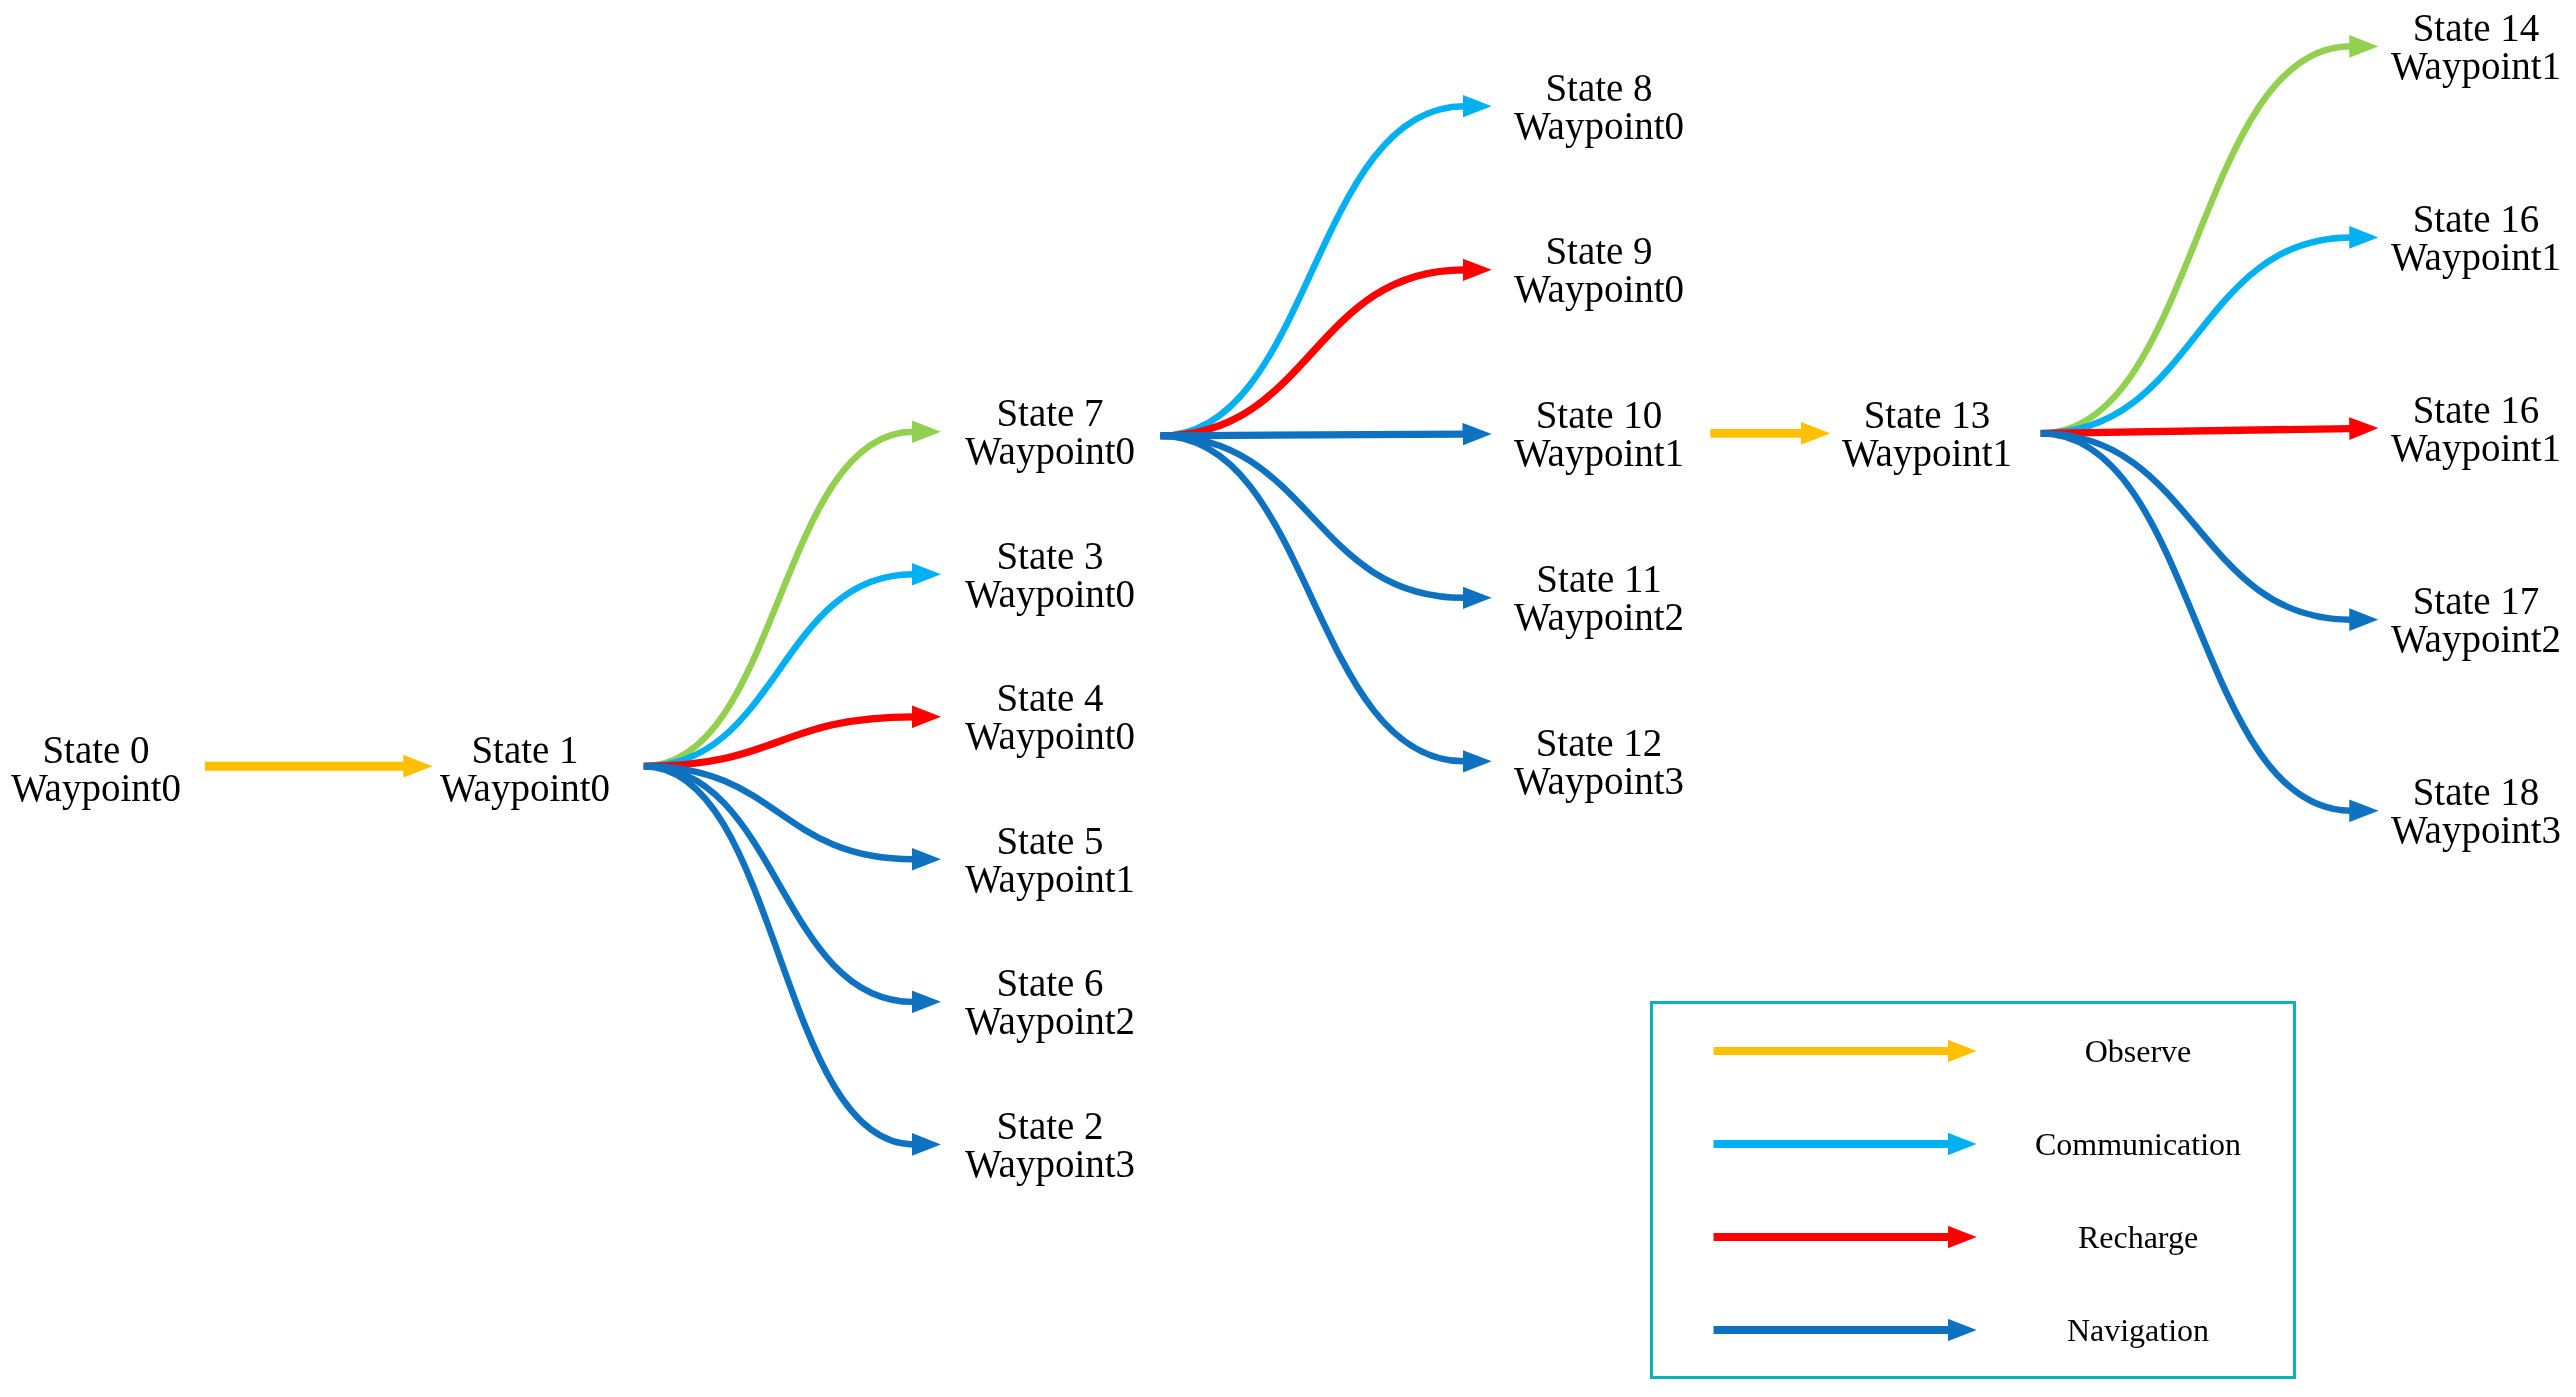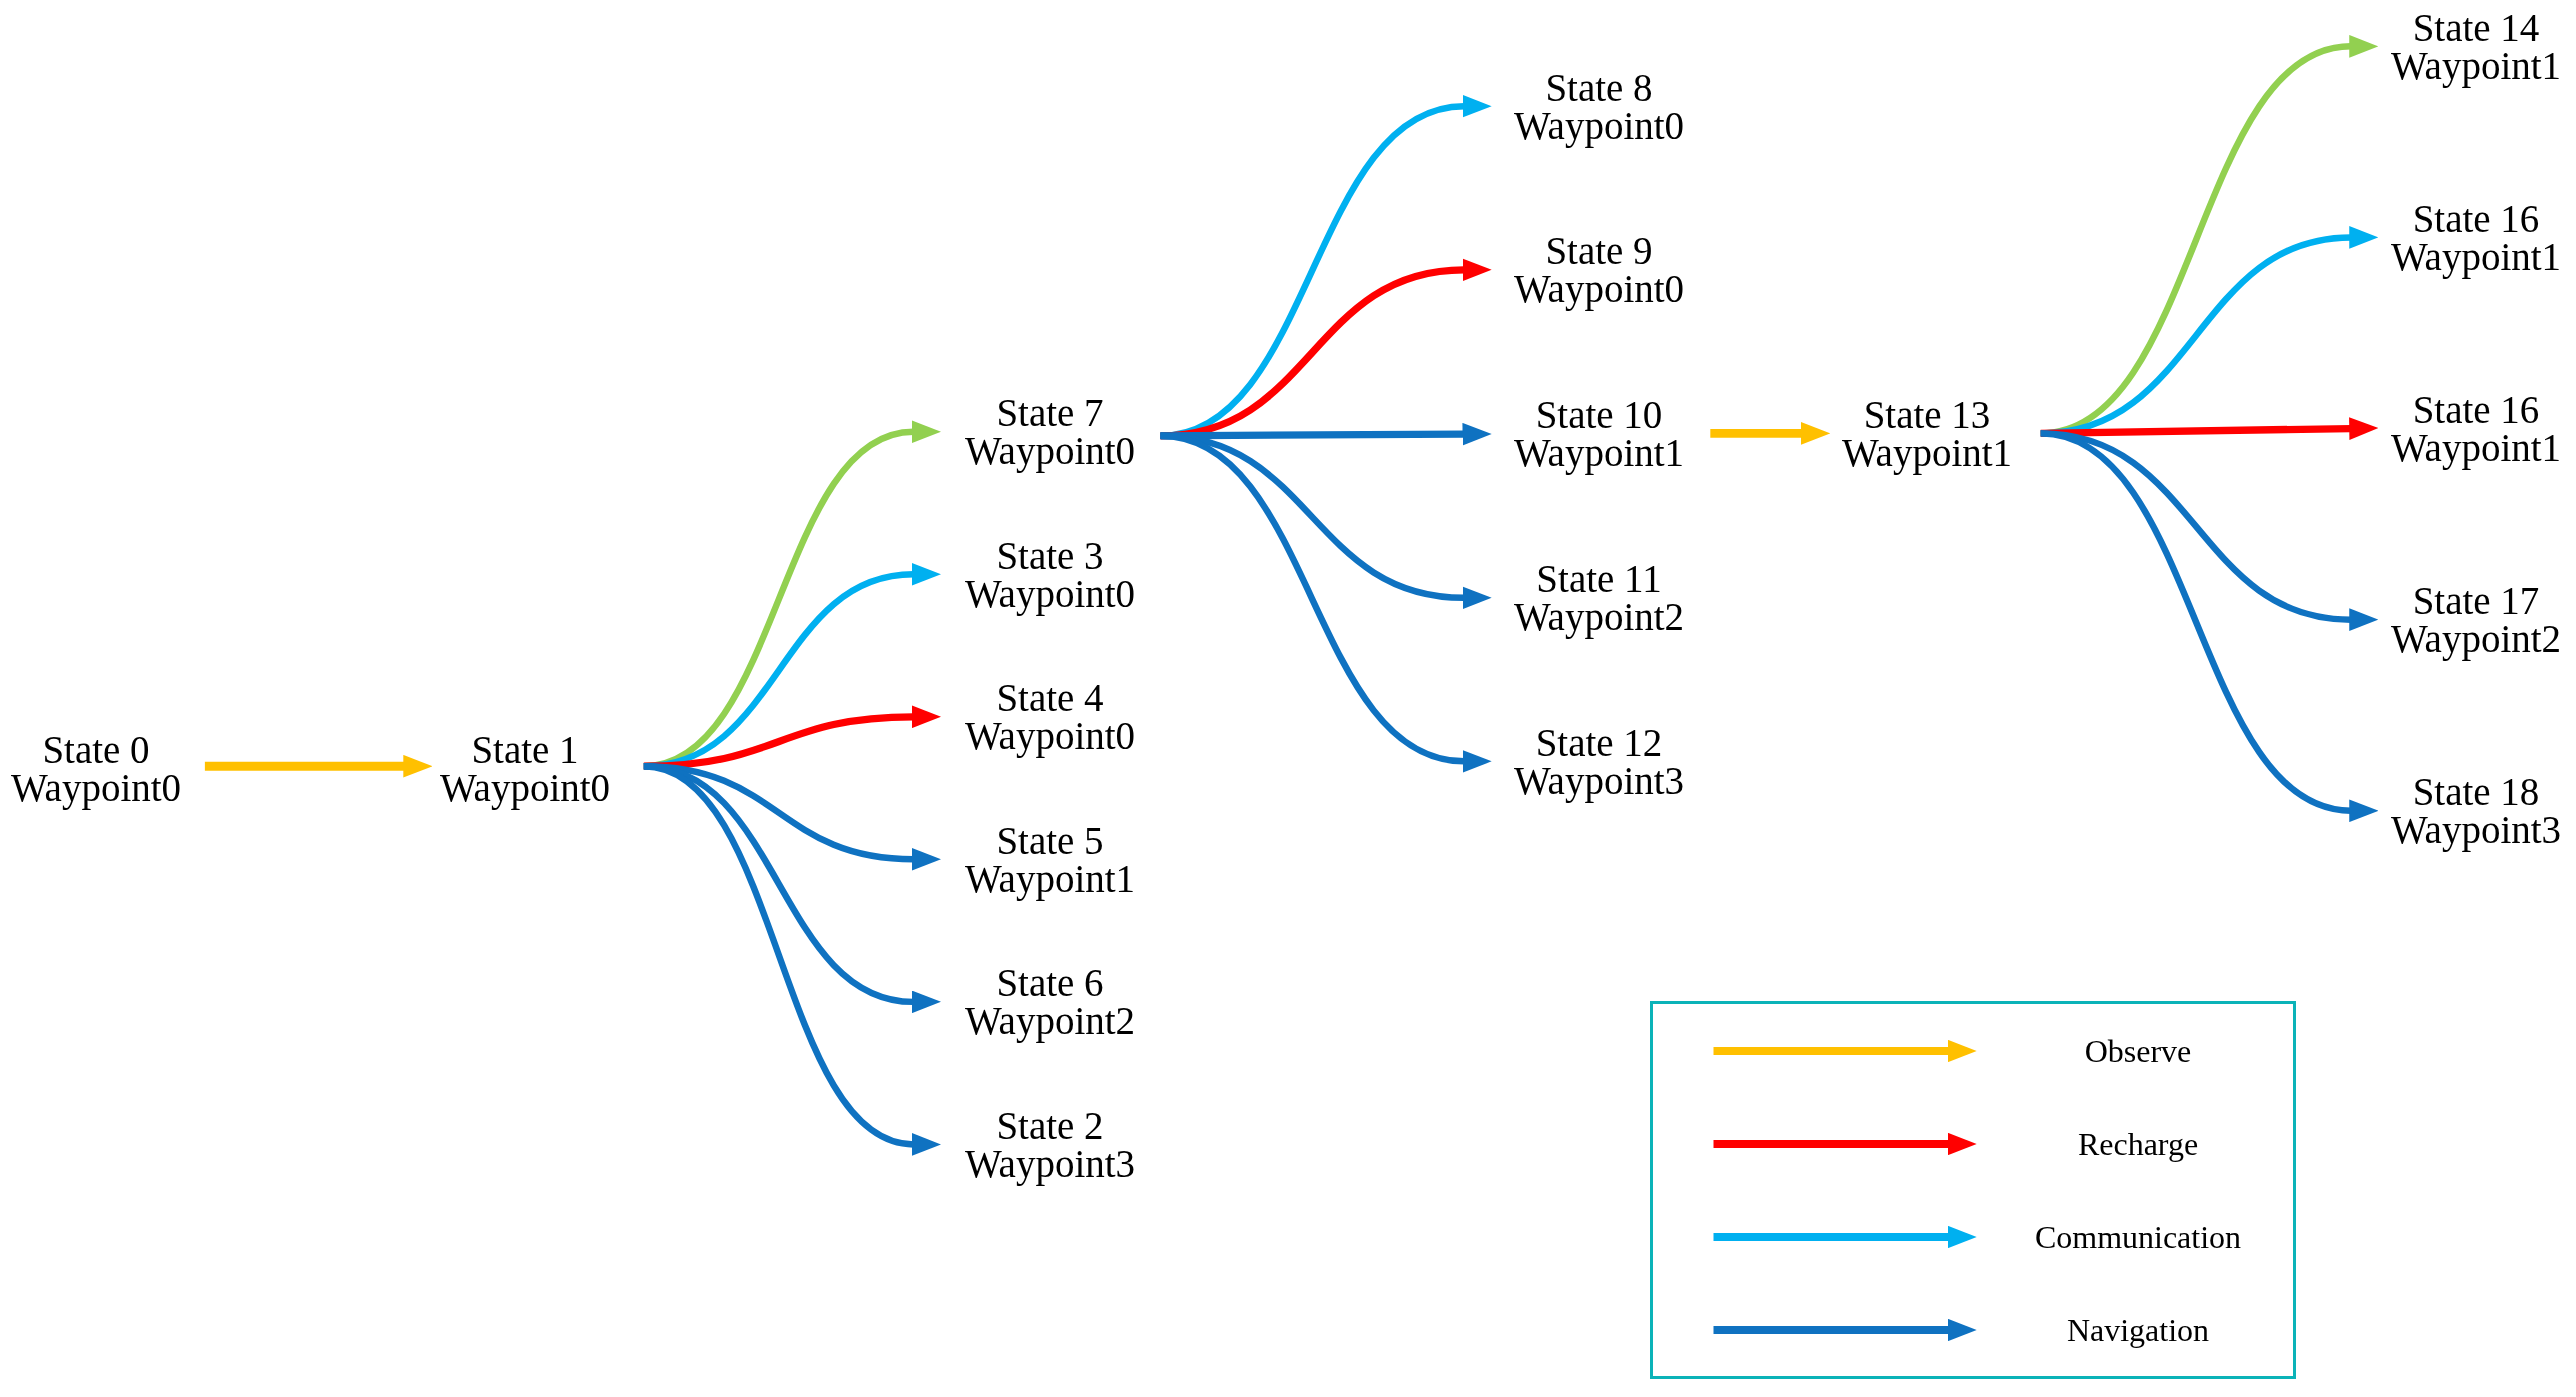--- a/index.html
+++ b/index.html
@@ -176,32 +176,32 @@
 
   <div class="legend">
     <div class="legend-row">
       <svg width="275" height="24" viewBox="0 0 340 30">
         <path d="M5,15 L300,15" fill="none" stroke-width="10" marker-end="url(#m-observe)" stroke="#ffc000"></path>
       </svg>
       <div class="legend-label">Observe</div>
     </div>
     <div class="legend-row">
       <svg width="275" height="24" viewBox="0 0 340 30">
+        <path d="M5,15 L300,15" fill="none" stroke-width="10" marker-end="url(#m-communication)" stroke="#00b0f0"></path>
+      </svg>
+      <div class="legend-label">Communication</div>
+    </div>
+    <div class="legend-row">
+      <svg width="275" height="24" viewBox="0 0 340 30">
         <path d="M5,15 L300,15" fill="none" stroke-width="10" marker-end="url(#m-recharge)" stroke="#ff0000"></path>
       </svg>
       <div class="legend-label">Recharge</div>
     </div>
     <div class="legend-row">
       <svg width="275" height="24" viewBox="0 0 340 30">
-        <path d="M5,15 L300,15" fill="none" stroke-width="10" marker-end="url(#m-communication)" stroke="#00b0f0"></path>
-      </svg>
-      <div class="legend-label">Communication</div>
-    </div>
-    <div class="legend-row">
-      <svg width="275" height="24" viewBox="0 0 340 30">
         <path d="M5,15 L300,15" fill="none" stroke-width="10" marker-end="url(#m-navigation)" stroke="#0f72c1"></path>
       </svg>
       <div class="legend-label">Navigation</div>
     </div>
   </div>
 
 </div>
 
 
 </body></html>

